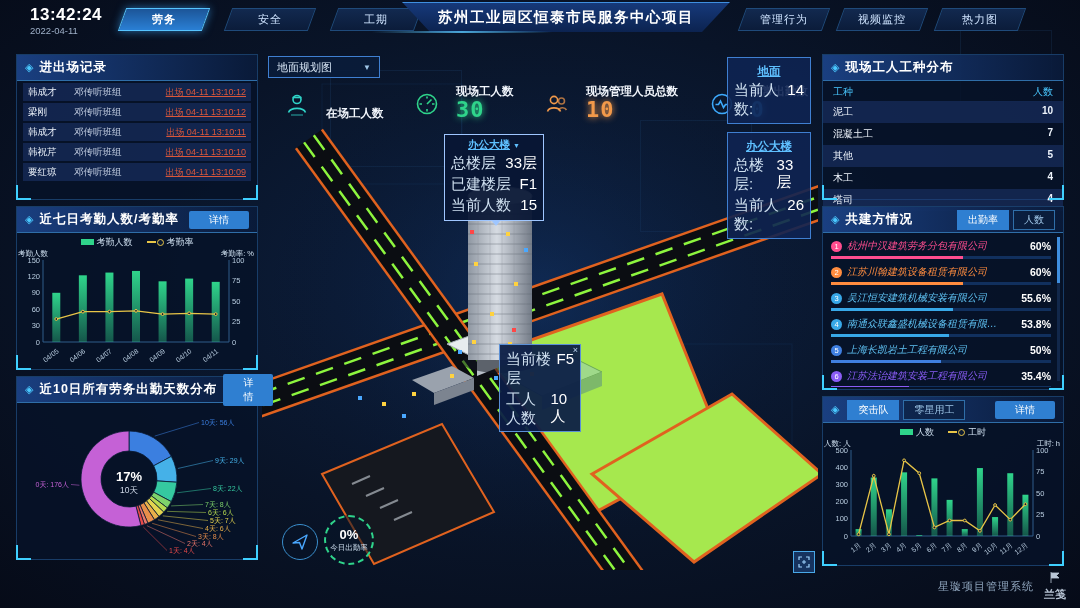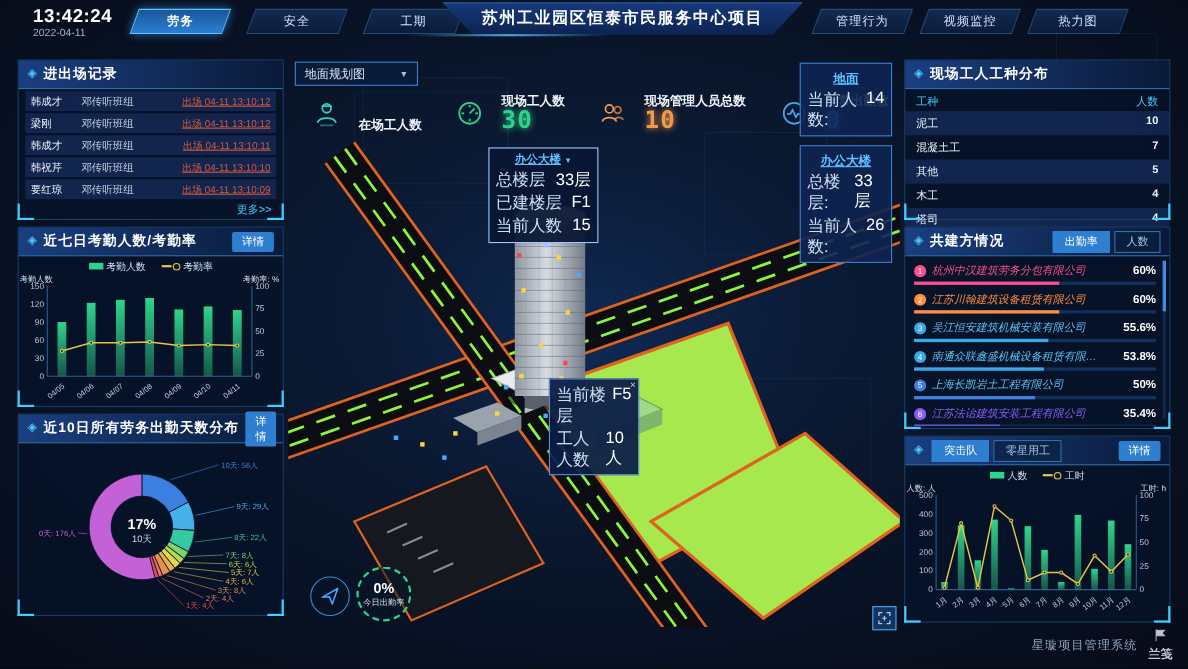--- a/index.html
+++ b/index.html
@@ -31,21 +31,21 @@
   
   .panel{position:absolute;width:242px;background:rgba(6,18,40,.82);border:1px solid rgba(42,104,168,.5);box-sizing:border-box;}
   .panel::before,.panel::after{content:"";position:absolute;bottom:-1px;width:13px;height:13px;pointer-events:none;}
   .panel::before{left:-1px;border-left:2px solid #3fd0ff;border-bottom:2px solid #3fd0ff;}
   .panel::after{right:-1px;border-right:2px solid #3fd0ff;border-bottom:2px solid #3fd0ff;}
   .p-head{height:25px;display:flex;align-items:center;gap:6px;padding:0 8px;
     background:linear-gradient(90deg,rgba(28,68,138,.9),rgba(12,32,70,.55));
     border-bottom:1px solid #2f6ea8;}
   .dmd{color:#49c8ff;font-size:11px;line-height:1;}
   .p-title{font-size:12.5px;font-weight:bold;color:#fff;letter-spacing:1px;white-space:nowrap;}
-  .detail-btn{margin-left:auto;background:#2f7fd1;color:#fff;font-size:10px;padding:2px 9px;border-radius:2px;cursor:pointer;}
+  .detail-btn{margin-left:auto;background:#2f7fd1;color:#fff;font-size:10px;padding:2px 20px;border-radius:2px;cursor:pointer;}
   
   .ex-row{display:flex;align-items:center;background:rgba(30,55,115,.5);margin:2px 6px;padding:2.5px 5px;font-size:9.5px;}
   .ex-name{width:46px;color:#eef4fc;}
   .ex-group{flex:1;color:#c2cde0;}
   .ex-event{color:#d9573b;font-size:9px;white-space:nowrap;text-decoration:underline;}
   .more{color:#49c8ff;font-size:10px;text-align:right;padding:1px 10px 2px;cursor:pointer;}
   
   .legend{display:flex;justify-content:center;align-items:center;gap:14px;font-size:9px;color:#cfe0f0;margin-top:3px;height:12px;}
   .lg-it{display:flex;align-items:center;gap:3px;}
   .lg-bar{width:13px;height:6px;display:inline-block;}
@@ -371,21 +371,20 @@
           <span class="ex-name">韩祝芹</span>
           <span class="ex-group">邓传听班组</span>
           <span class="ex-event">出场 04-11 13:10:10</span>
         </div>
         <div class="ex-row">
           <span class="ex-name">要红琼</span>
           <span class="ex-group">邓传听班组</span>
           <span class="ex-event">出场 04-11 13:10:09</span>
         </div>
       </div>
-    <div class="more">更多&gt;&gt;</div>
   </div>
 
   <div class="panel" style="left:16px;top:206px;height:164px;">
     <div class="p-head">
       <span class="dmd">◈</span>
       <span class="p-title">近七日考勤人数/考勤率</span>
       <span class="detail-btn">详情</span>
     </div>
     <div class="legend">
         <span class="lg-it">

